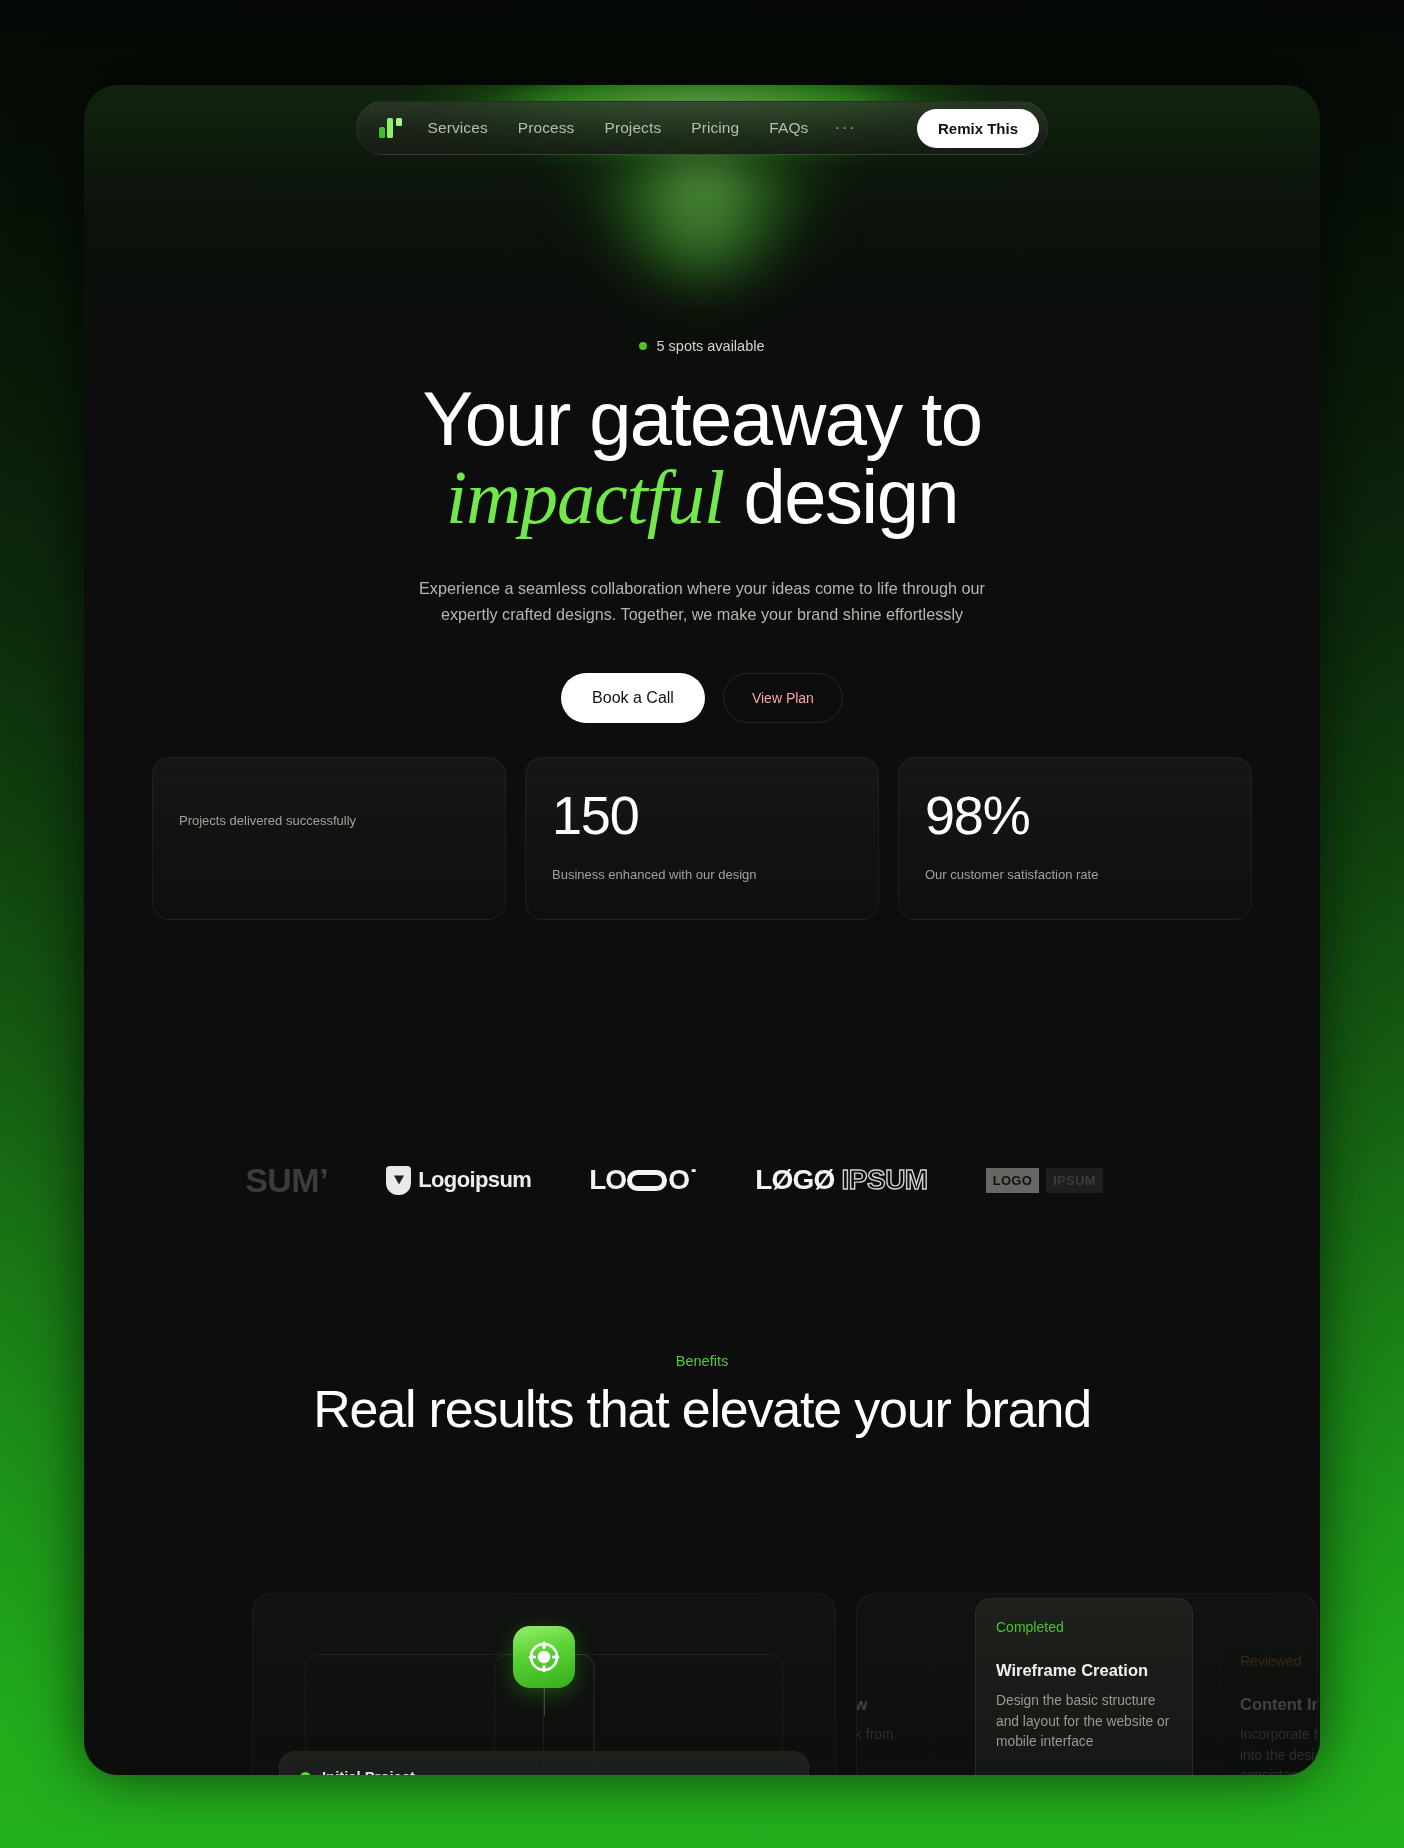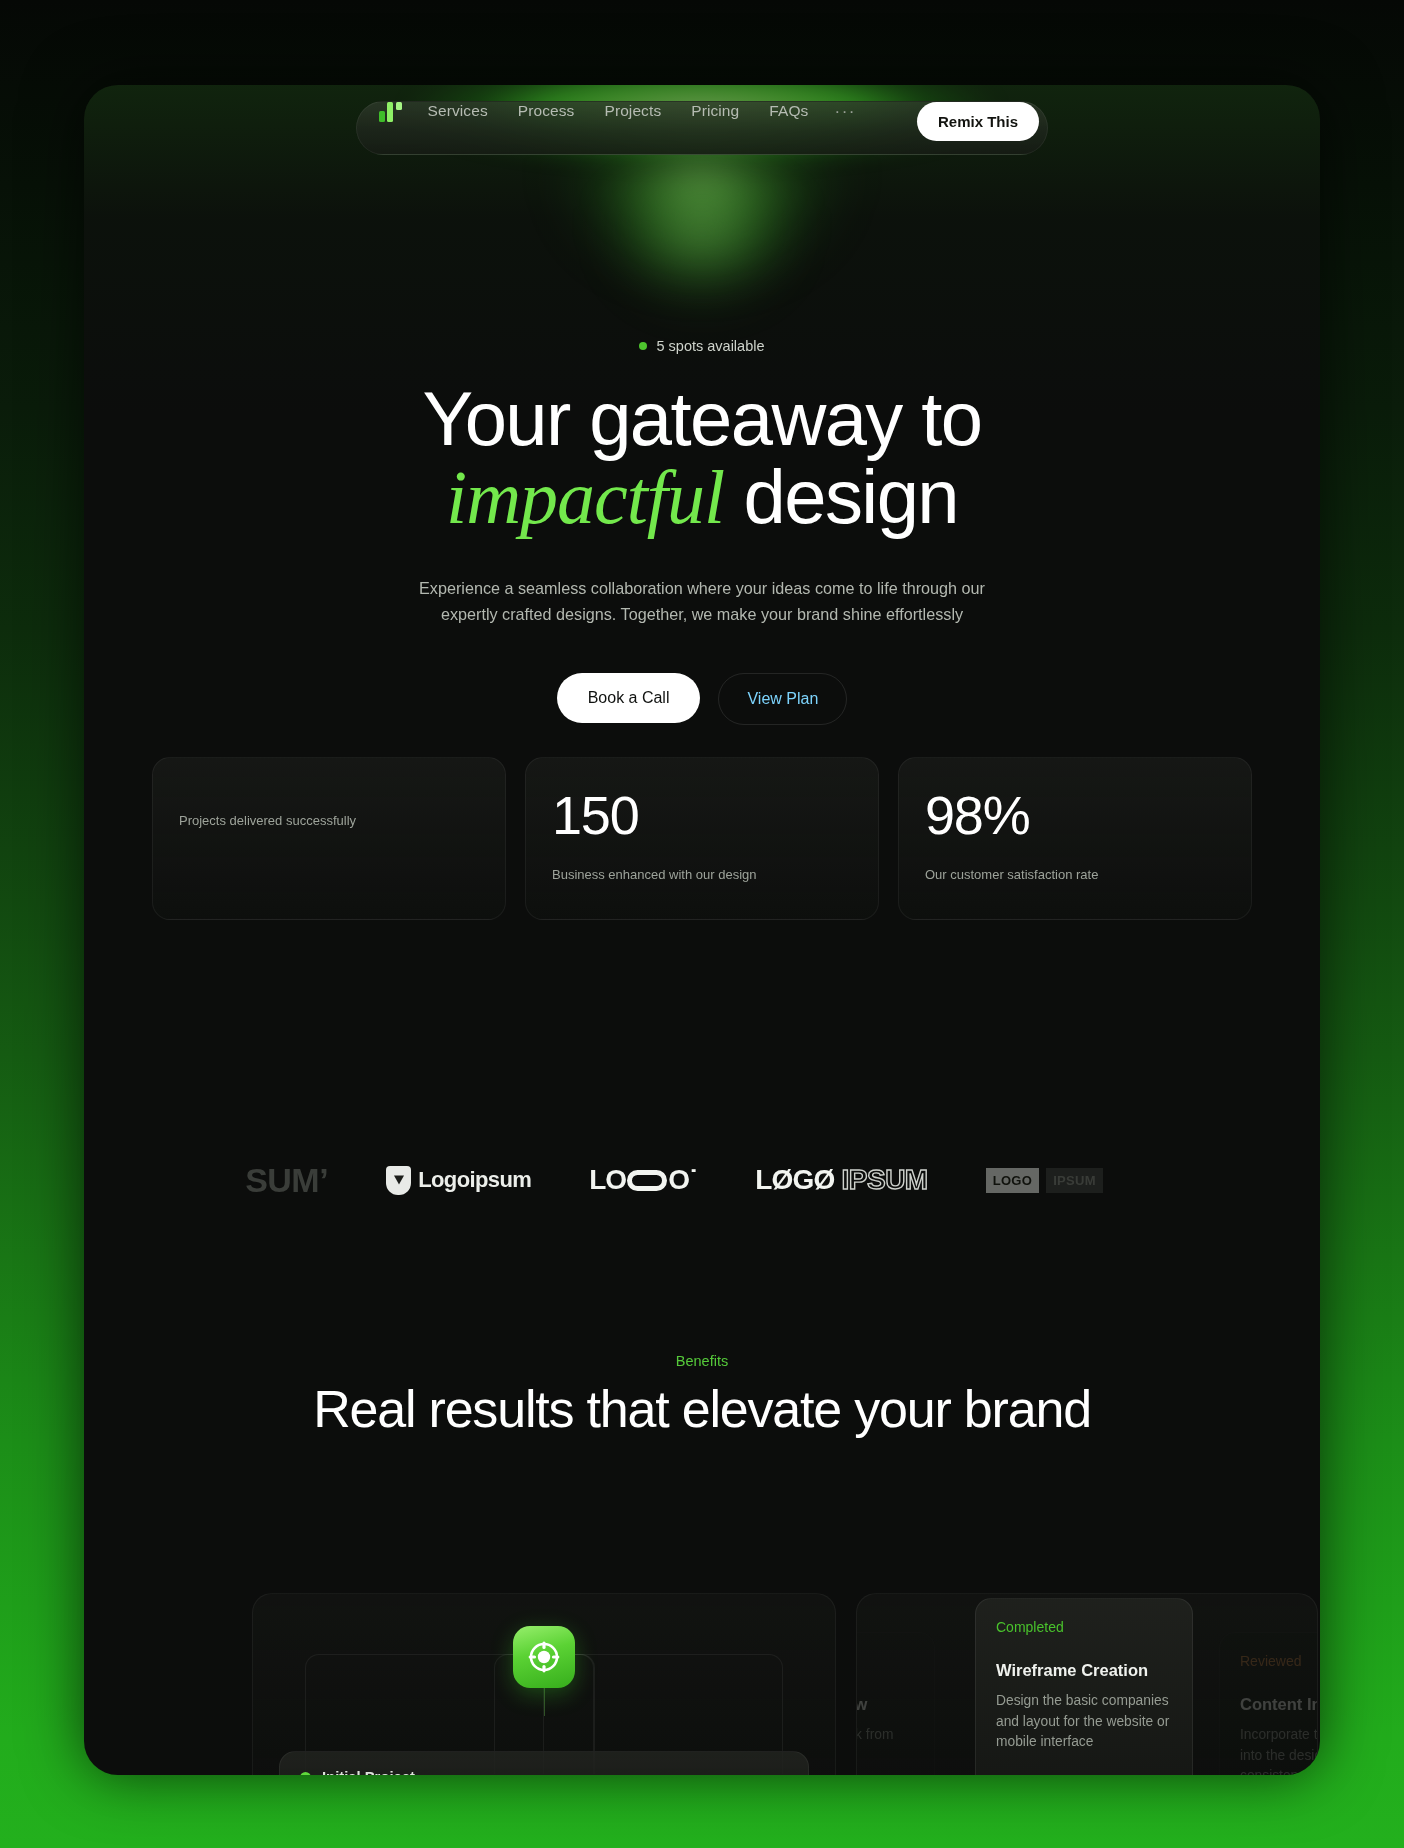--- a/index.html
+++ b/index.html
@@ -68,21 +68,21 @@
     position:absolute; left:0; top:0; width:100%; height:330px;
     background:linear-gradient(180deg, rgba(20,55,15,.55) 0%, rgba(12,30,10,.25) 40%, rgba(12,13,12,0) 100%);
     pointer-events:none;
   }
 
   
   #navbar {
     position:absolute; left:50%; top:16px;
     transform:translateX(-50%);
     width:692px; height:54px;
-    display:flex; align-items:flex-start;
+    display:flex; align-items:center;
     padding:0 8px 0 22px;
     border-radius:27px;
     background:linear-gradient(180deg, rgba(46,58,42,.82) 0%, rgba(30,38,28,.88) 55%, rgba(22,28,20,.9) 100%);
     border:1px solid rgba(255,255,255,.06);
     backdrop-filter:blur(10px);
     z-index:8;
   }
   #logo { display:flex; align-items:flex-end; gap:2.5px; height:20px; margin-right:26px; }
   #logo i { display:block; border-radius:1.5px; }
   #logo i.a { width:5.5px; height:11px; background:#3fbd2a; }
@@ -131,22 +131,22 @@
   #cta-row {
     margin-top:46px;
     display:flex; justify-content:center; align-items:flex-start; gap:18px;
   }
   #book-call {
     background:#fff; color:#101210;
     font-size:16px; border:none; border-radius:27px;
     padding:16px 31px; cursor:pointer;
   }
   #view-plan {
-    background:transparent; color:#7dd3fc;
-    font-size:16px; border:1px solid rgba(255,255,255,.10);
+    background:transparent; color:#fca5a5;
+    font-size:14px; border:1px solid rgba(255,255,255,.10);
     border-radius:27px; padding:16px 28px; cursor:pointer;
   }
 
   
   #stats {
     position:absolute; left:68px; top:672px;
     width:1100px;
     display:flex; gap:19px;
     z-index:5;
   }
@@ -418,21 +418,21 @@
       <div class="task-col col-prev dim">
         <div class="status">In Review</div>
         <div class="t-title">Client Review</div>
         <div class="t-desc">Gather feedback from the client.</div>
 
       </div>
 
       <div class="task-col col-main">
         <div class="status" style="color:#49c22c">Completed</div>
         <div class="t-title">Wireframe Creation</div>
-        <div class="t-desc">Design the basic companies and layout for the website or mobile interface</div>
+        <div class="t-desc">Design the basic structure and layout for the website or mobile interface</div>
 
       </div>
 
       <div class="task-col col-next dim">
         <div class="status" style="color:#c07a3a">Reviewed</div>
         <div class="t-title">Content Integration</div>
         <div class="t-desc">Incorporate the content into the design, ensuring consistency</div>
 
       </div>
 

